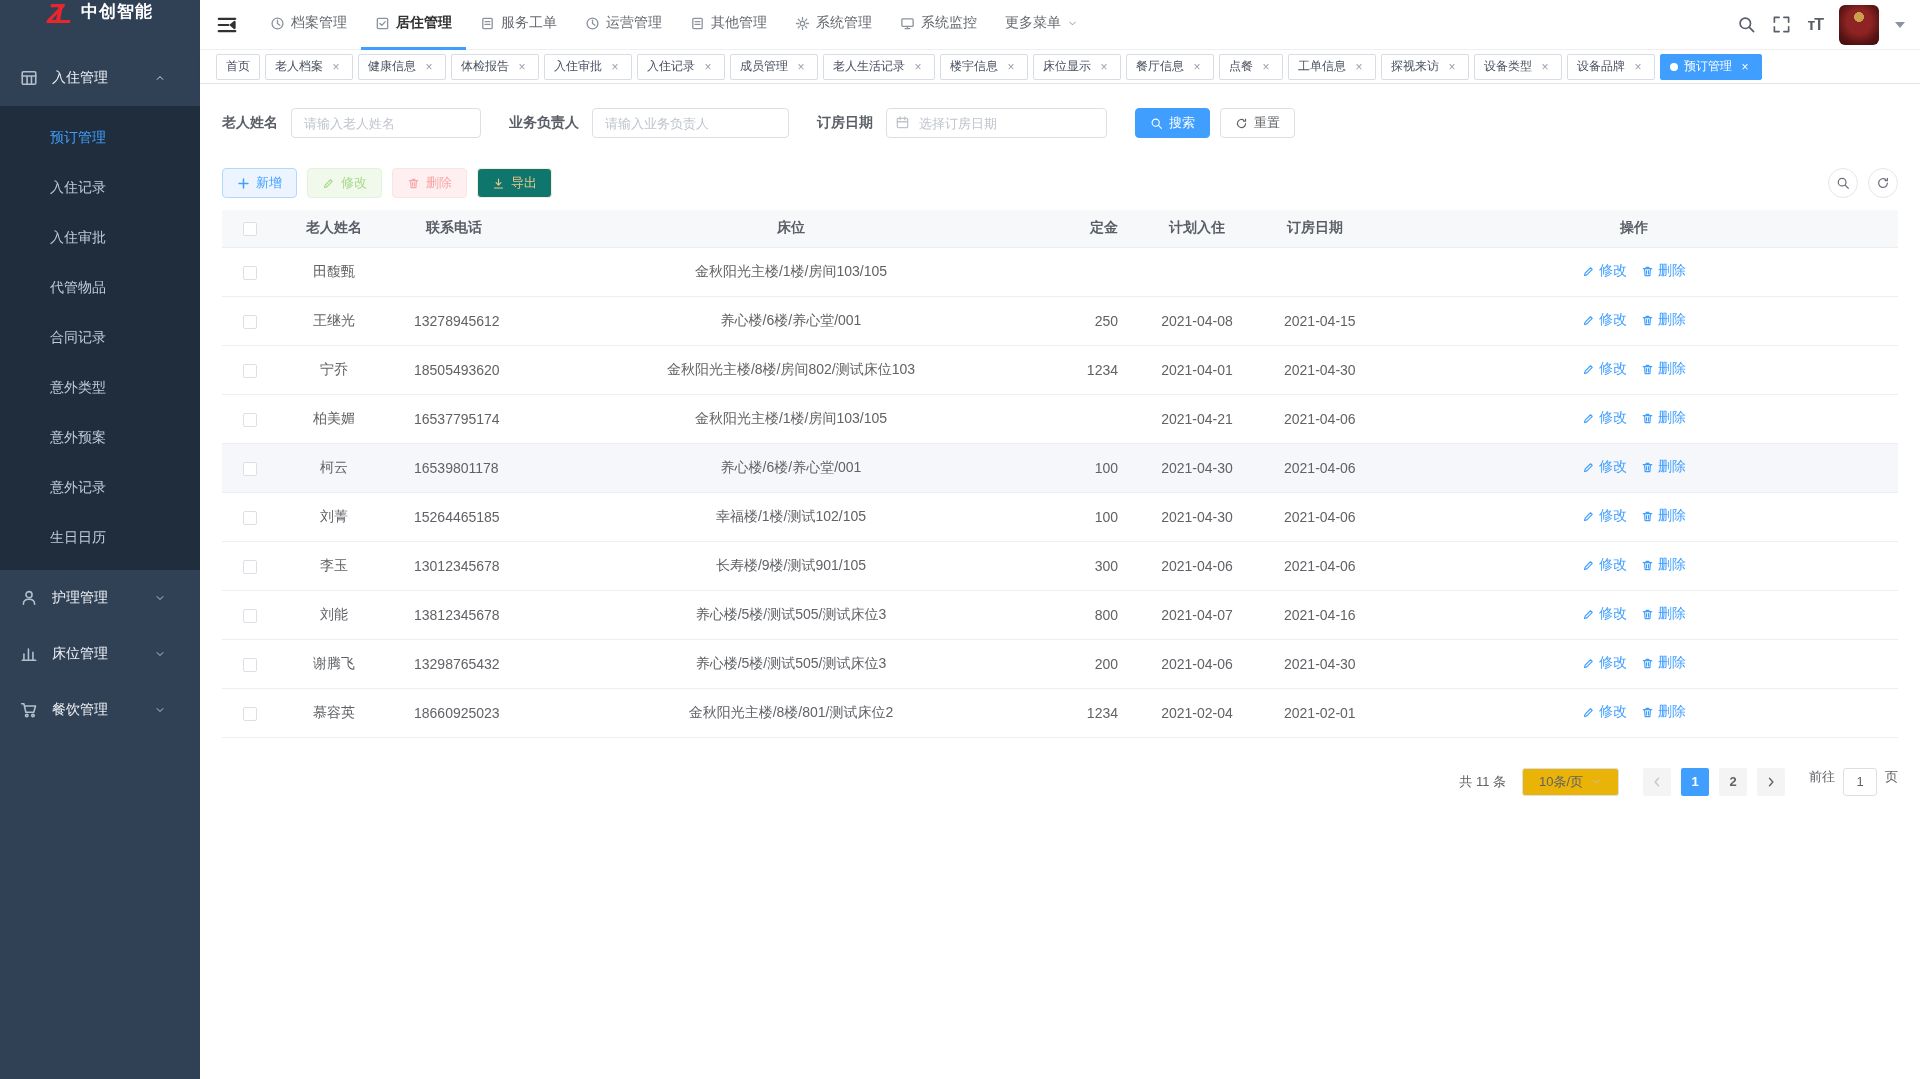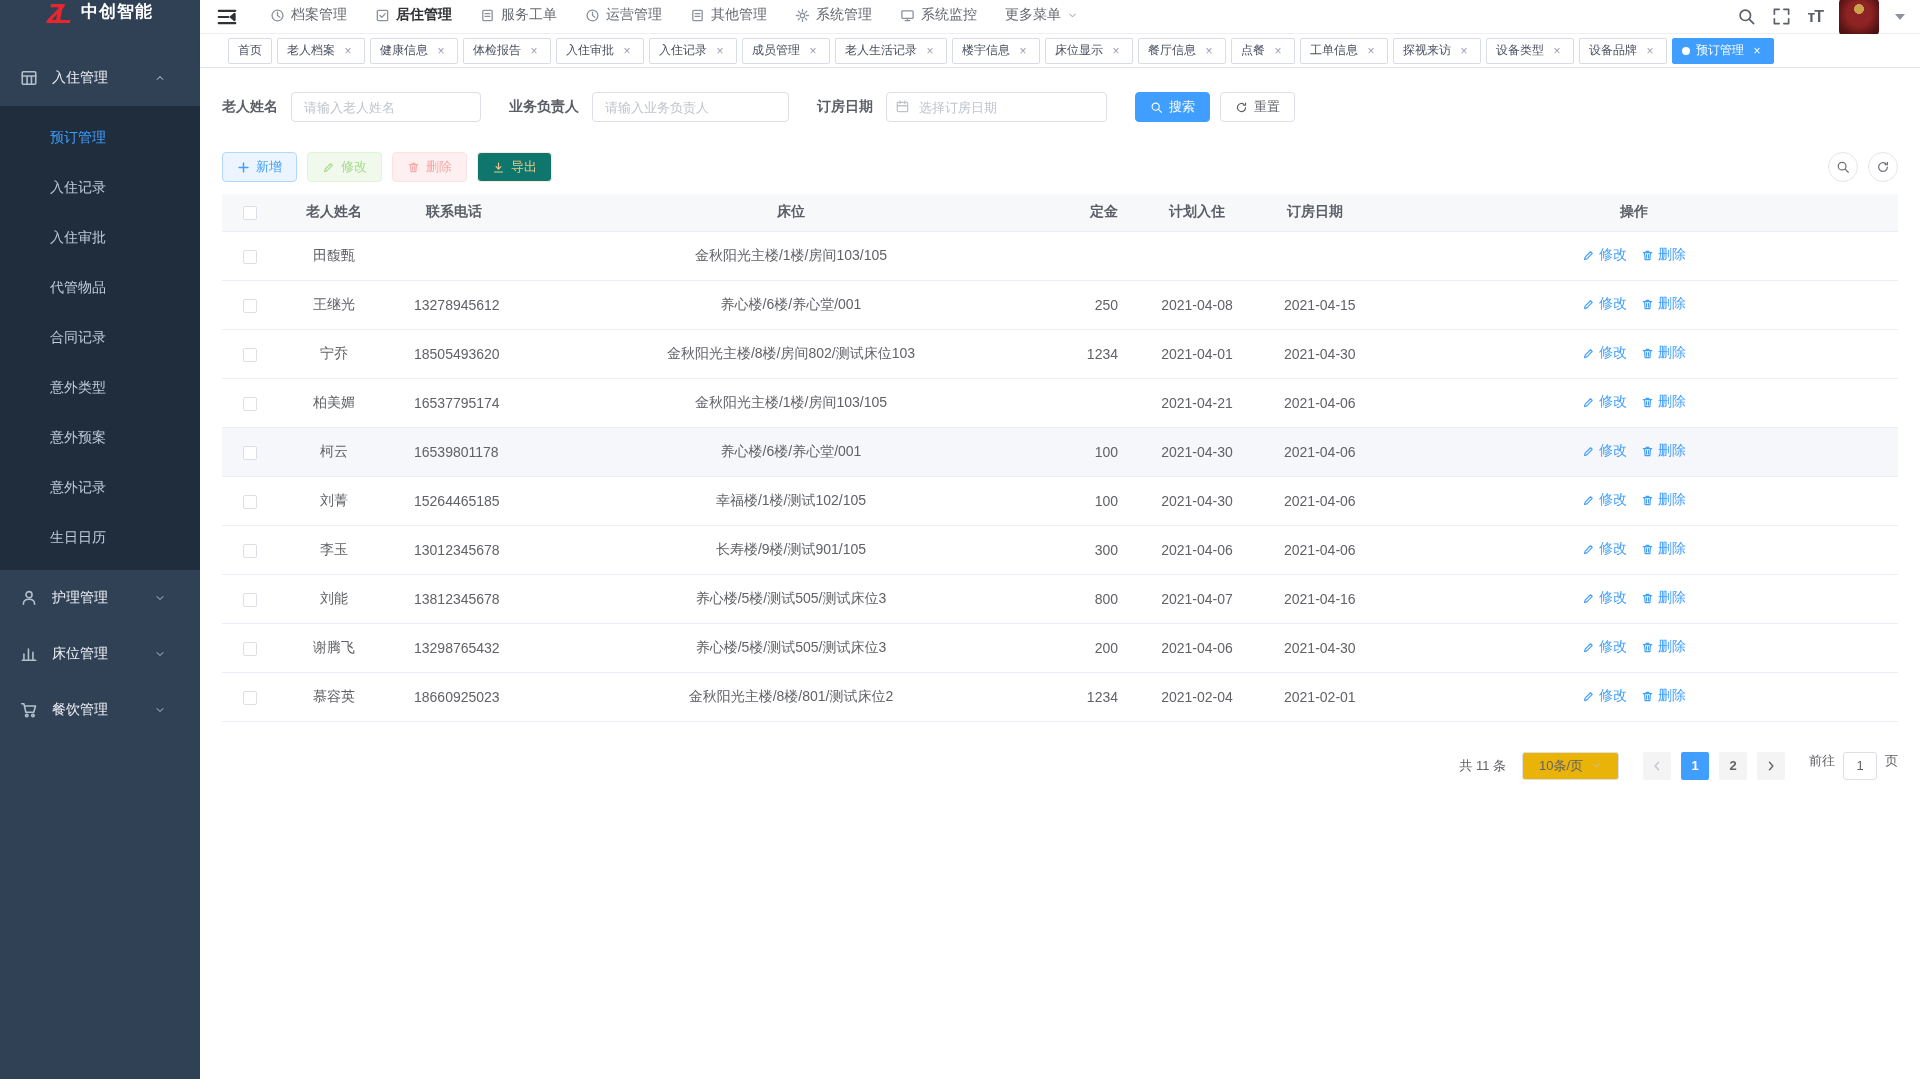--- a/index.html
+++ b/index.html
@@ -16,42 +16,42 @@
   .menu-group .icon { width:18px; height:18px; margin-right:14px; color:#b3bfcc; }
   .menu-group .chev { margin-left:auto; width:12px; height:12px; color:#97a8be; }
   .submenu { background:#1f2d3d; padding:6px 0 8px; }
   .submenu-item { height:50px; line-height:50px; padding-left:50px; color:#bfcbd9; font-size:14px; cursor:pointer; }
   .submenu-item.active { color:#409EFF; }
 
   
   .main { flex:1; display:flex; flex-direction:column; min-width:0; }
 
   
-  .header { height:34px; display:flex; align-items:center; background:#fff; border-bottom:1px solid #f0f0f0; padding:0 15px 0 12px; }
+  .header { height:50px; display:flex; align-items:center; background:#fff; border-bottom:1px solid #f0f0f0; padding:0 15px 0 12px; }
   .hamburger { width:22px; height:22px; color:#303133; margin:0 18px 0 4px; cursor:pointer; }
   .nav { display:flex; align-items:stretch; height:50px; }
   .nav-item { display:flex; align-items:center; gap:6px; padding:0 14px; color:#66696f; font-size:14px;
     cursor:pointer; border-bottom:3px solid transparent; }
   .nav-item .icon { width:15px; height:15px; color:#8c939d; }
   .nav-item.active { color:#303133; font-weight:bold; border-bottom-color:#409EFF; }
   .nav-item .chev { width:11px; height:11px; color:#8c939d; }
   .header-right { margin-left:auto; display:flex; align-items:center; gap:16px; }
   .hr-icon { width:19px; height:19px; color:#5a5e66; cursor:pointer; }
   .font-icon { font-size:16px; color:#5a5e66; font-weight:bold; cursor:pointer; letter-spacing:-1px; }
   .avatar { width:40px; height:40px; border-radius:6px; cursor:pointer;
     background:
       radial-gradient(circle at 50% 30%, #caa04a 0 14%, rgba(0,0,0,0) 15%),
       radial-gradient(circle at 50% 42%, #8d2323 0 40%, #5a1414 70%, #3c0e0e 100%);
   }
   .caret { width:0; height:0; border-left:5px solid transparent; border-right:5px solid transparent;
     border-top:6px solid #8c939d; cursor:pointer; }
 
   
   .tagbar { height:34px; background:#fff; border-bottom:1px solid #e0e3e8; box-shadow:0 1px 3px rgba(0,0,0,.06);
-    display:flex; align-items:center; gap:5px; padding:0 28px; }
+    display:flex; align-items:center; gap:5px; padding:0 16px; }
   .tag { height:26px; display:flex; align-items:center; background:#fff; border:1px solid #d8dce5;
     color:#495060; font-size:12px; padding:0 9px; cursor:pointer; border-radius:2px; white-space:nowrap; }
   .tag .dot { width:8px; height:8px; border-radius:50%; background:#fff; margin-right:6px; display:none; }
   .tag .close { margin-left:6px; font-size:12px; line-height:1; color:#9aa0ac; border-radius:50%; width:14px; height:14px;
     display:flex; align-items:center; justify-content:center; }
   .tag.active { background:#409EFF; border-color:#409EFF; color:#fff; }
   .tag.active .dot { display:inline-block; }
   .tag.active .close { color:#fff; }
 
   

